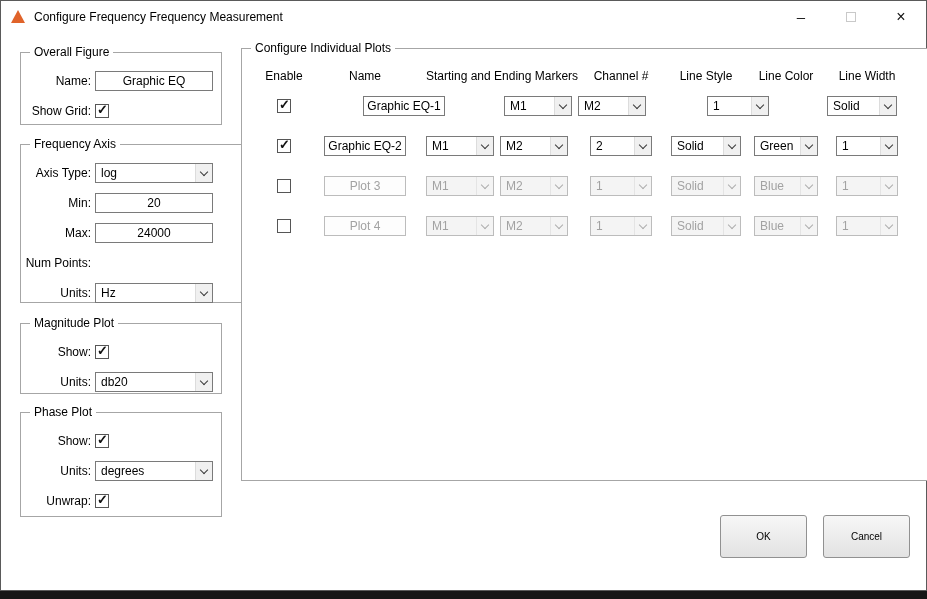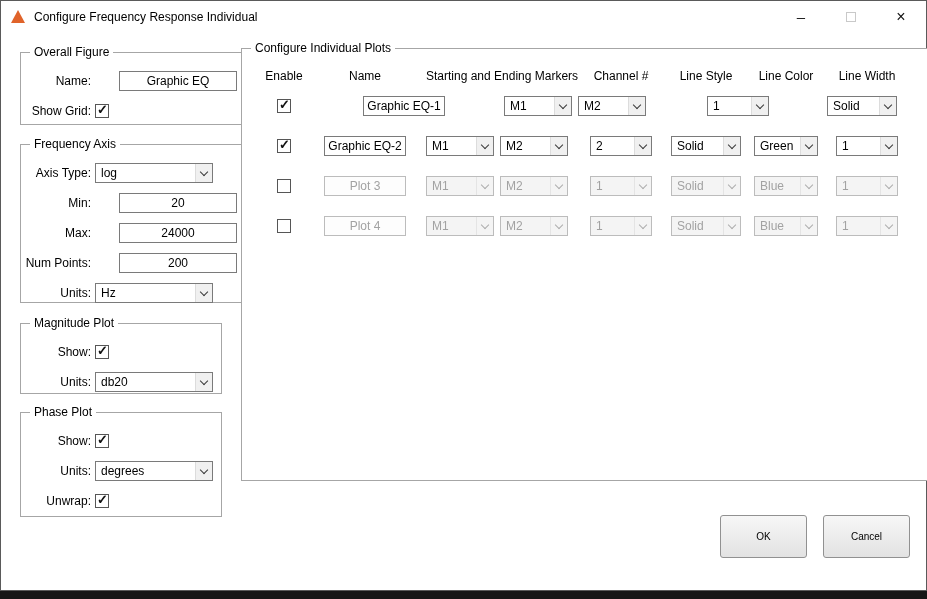--- a/index.html
+++ b/index.html
@@ -44,21 +44,21 @@
   .gb-plots    { left:240px; top:40px;  width:804px; height:440px; }
 
   .lrow { display:flex; align-items:center; height:24px; margin-top:6px; }
   .lrow.first { margin-top:8px; }
   .llabel { width:66px; text-align:right; margin-right:4px; white-space:nowrap; }
 
   
   .edit {
     width:118px; height:20px; border:1px solid #7a7a7a; background:#fff;
     font-family:"Liberation Sans", sans-serif; font-size:12px; color:#000;
-    text-align:center; padding:0 2px; outline:none;margin-left:24px;
+    text-align:center; padding:0 2px; outline:none;
   }
   .combo {
     width:118px; height:20px; border:1px solid #7a7a7a; background:#fff;
     display:flex; align-items:center; overflow:hidden;
   }
   .combo-text { flex:1; padding-left:5px; white-space:nowrap; overflow:hidden; }
   .combo-btn {
     width:17px; align-self:stretch; background:#f0f0f0;
     border-left:1px solid #dcdcdc;
     display:flex; align-items:center; justify-content:center;
@@ -118,21 +118,21 @@
   .btn-ok     { left:719px; top:514px; }
   .btn-cancel { left:822px; top:514px; }
 </style>
 </head>
 <body>
 
 <div class="window">
 
   <div class="titlebar">
     <span class="app-icon"></span>
-    <span class="title-text">Configure Frequency Response Individual</span>
+    <span class="title-text">Configure Frequency Frequency Measurement</span>
     <div class="win-controls">
       <div class="win-btn min">
         <span>–</span>
       </div>
       <div class="win-btn">
         <span class="max-square"></span>
       </div>
       <div class="win-btn close">
         <span>×</span>
       </div>
@@ -165,21 +165,20 @@
     <div class="lrow">
       <span class="llabel">Min:</span>
       <input type="text" class="edit" value="20" style="">
     </div>
     <div class="lrow">
       <span class="llabel">Max:</span>
       <input type="text" class="edit" value="24000" style="">
     </div>
     <div class="lrow">
       <span class="llabel">Num Points:</span>
-      <input type="text" class="edit" value="200" style="">
     </div>
     <div class="lrow">
       <span class="llabel">Units:</span>
       <div class="combo">
         <span class="combo-text">Hz</span>
         <span class="combo-btn">
             <i class="chev"></i>
           </span>
       </div>
     </div>

